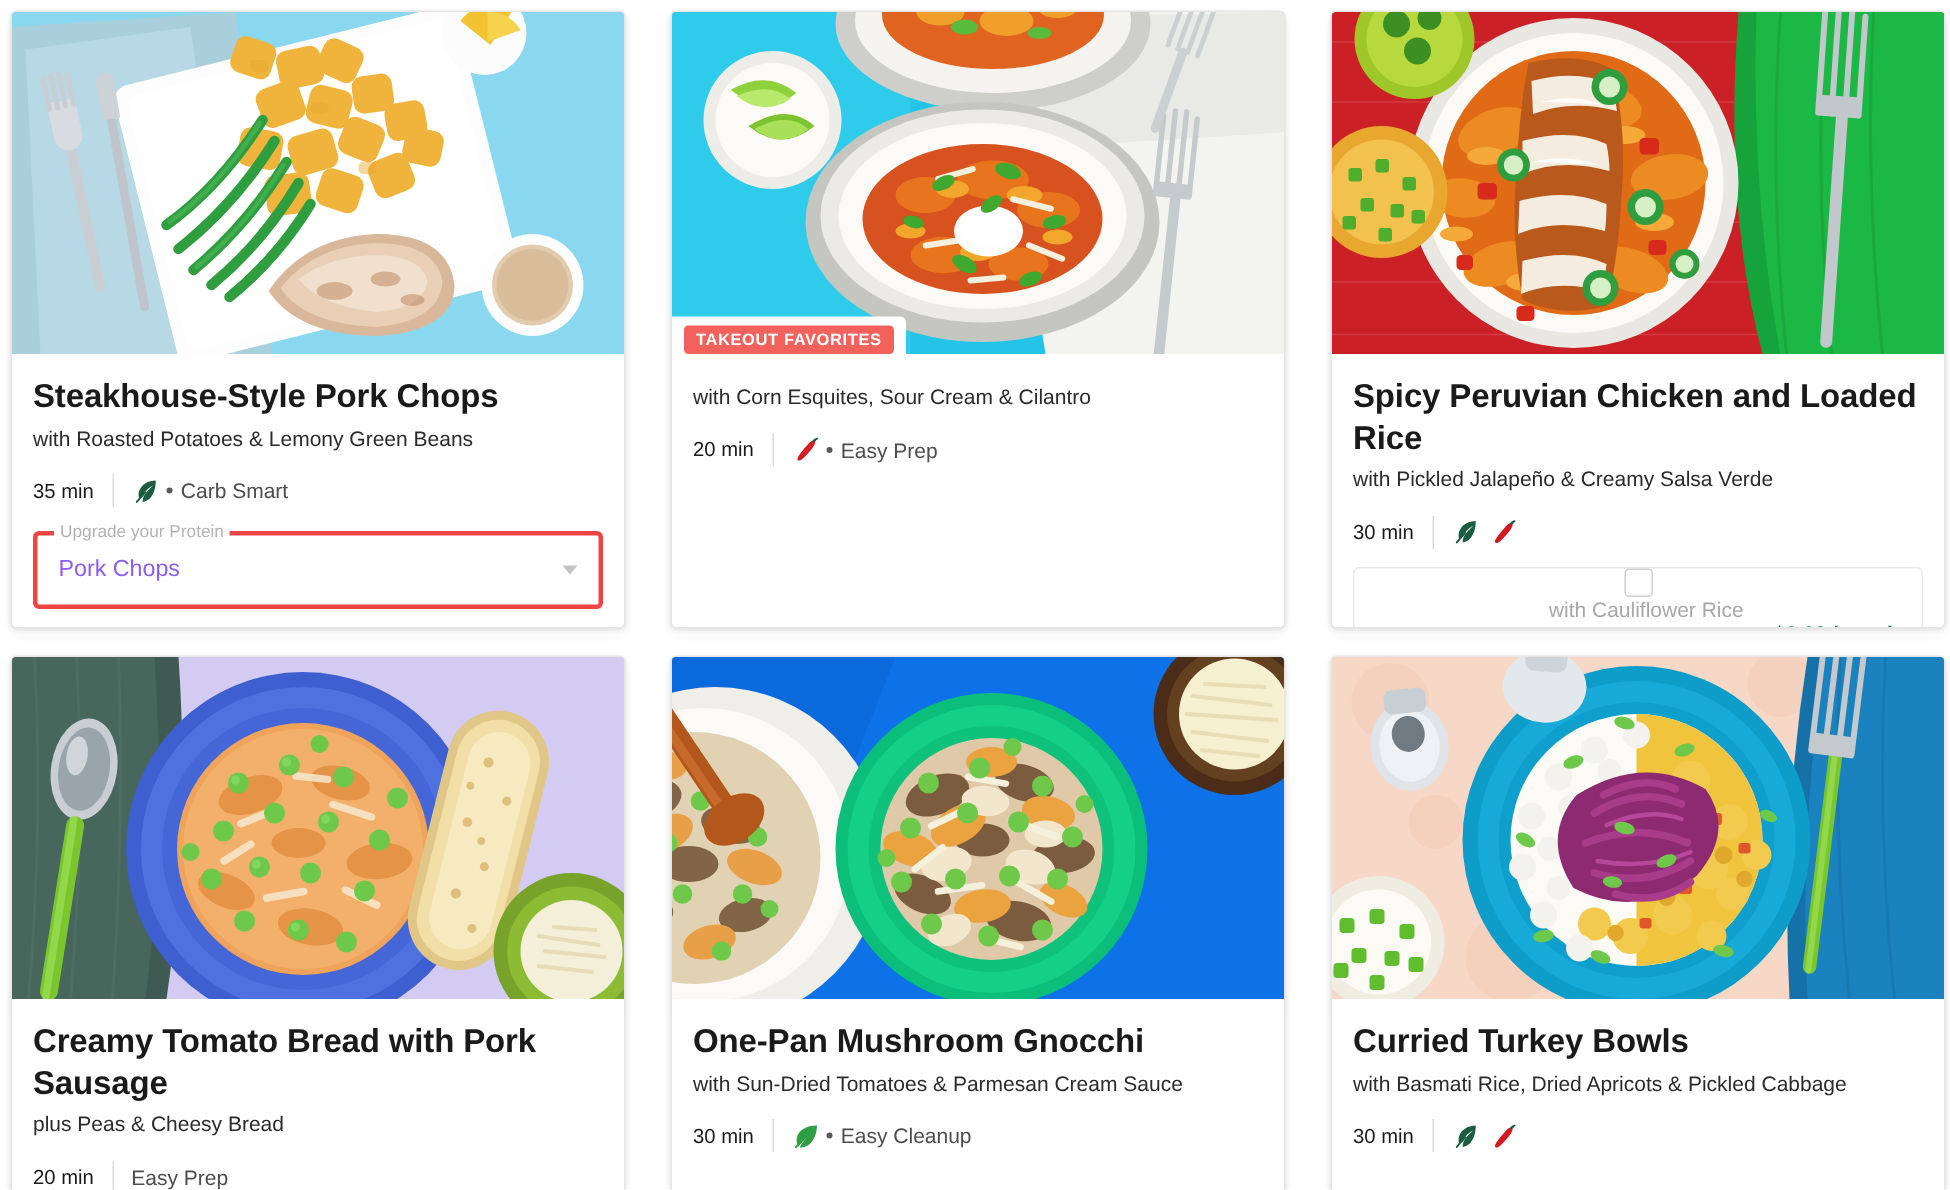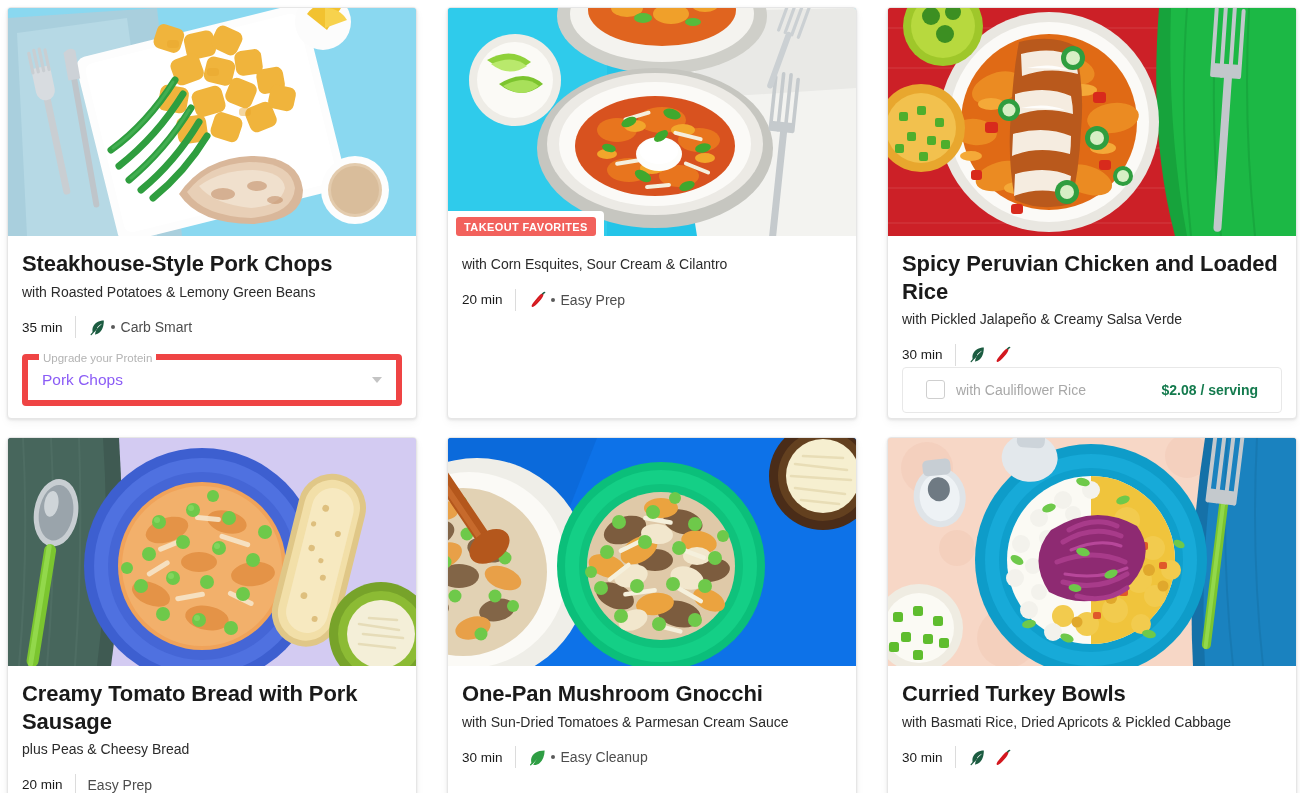--- a/index.html
+++ b/index.html
@@ -111,21 +111,21 @@
     color: #4d4d4d;
   }
   .meta-tag.plain { padding-left: 12px; }
 
   .spacer { flex: 1 1 auto; }
 
   .select-field {
     position: relative;
     margin-top: 16px;
     height: 52px;
-    border: 6px solid #ef4444;
+    border: 3px solid #ef4444;
     border-radius: 4px;
     display: flex;
     align-items: center;
     padding: 0 14px;
     background: #fff;
   }
   .select-legend {
     position: absolute;
     top: -7px; left: 11px;
     background: #fff;
@@ -143,28 +143,29 @@
     right: 14px;
     top: 50%;
     transform: translateY(-50%);
     width: 0; height: 0;
     border-left: 5px solid transparent;
     border-right: 5px solid transparent;
     border-top: 6px solid #c4c4c4;
   }
 
   .addon-field {
-    margin-top: 1px;
+    margin-top: 12px;
     height: 46px;
     border: 1px solid #e8e8e8;
     border-radius: 4px;
     display: flex;
     align-items: center;
-    padding: 0 23px;
+    padding: 0 2px;
     background: #fff;
+    flex-direction: column;
   }
   .addon-check {
     width: 19px; height: 19px;
     border: 1.5px solid #cfcfcf;
     border-radius: 3px;
     flex: 0 0 19px;
   }
   .addon-label {
     font-size: 14px;
     color: #a8a8a8;

